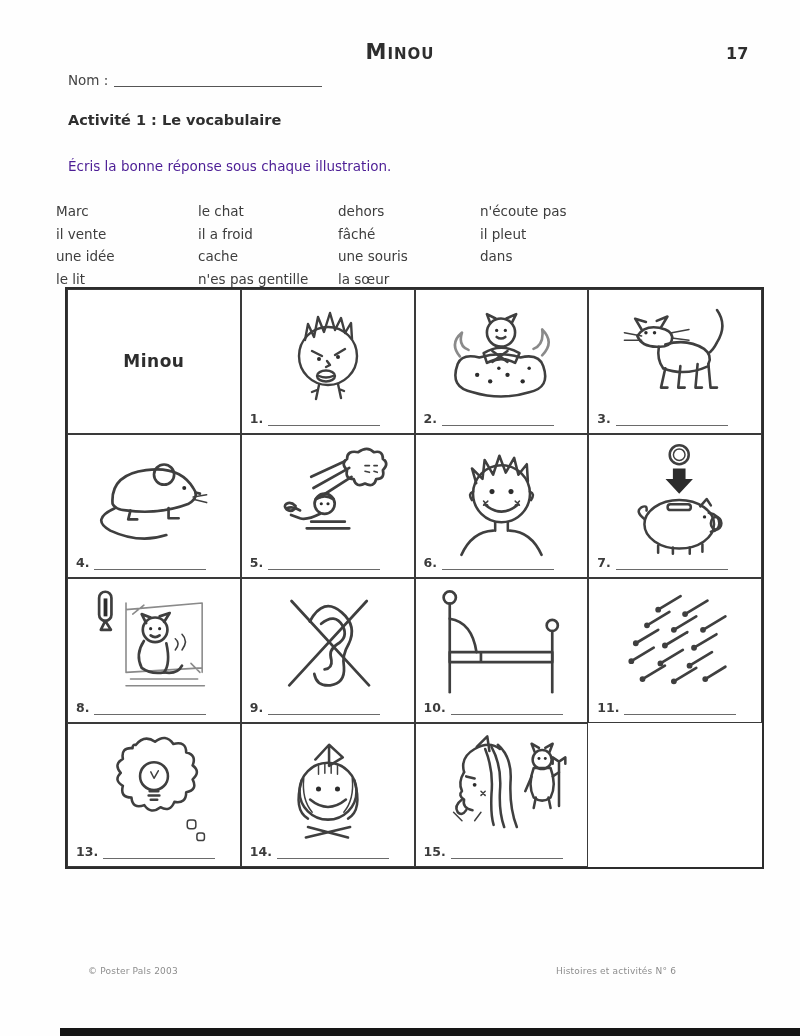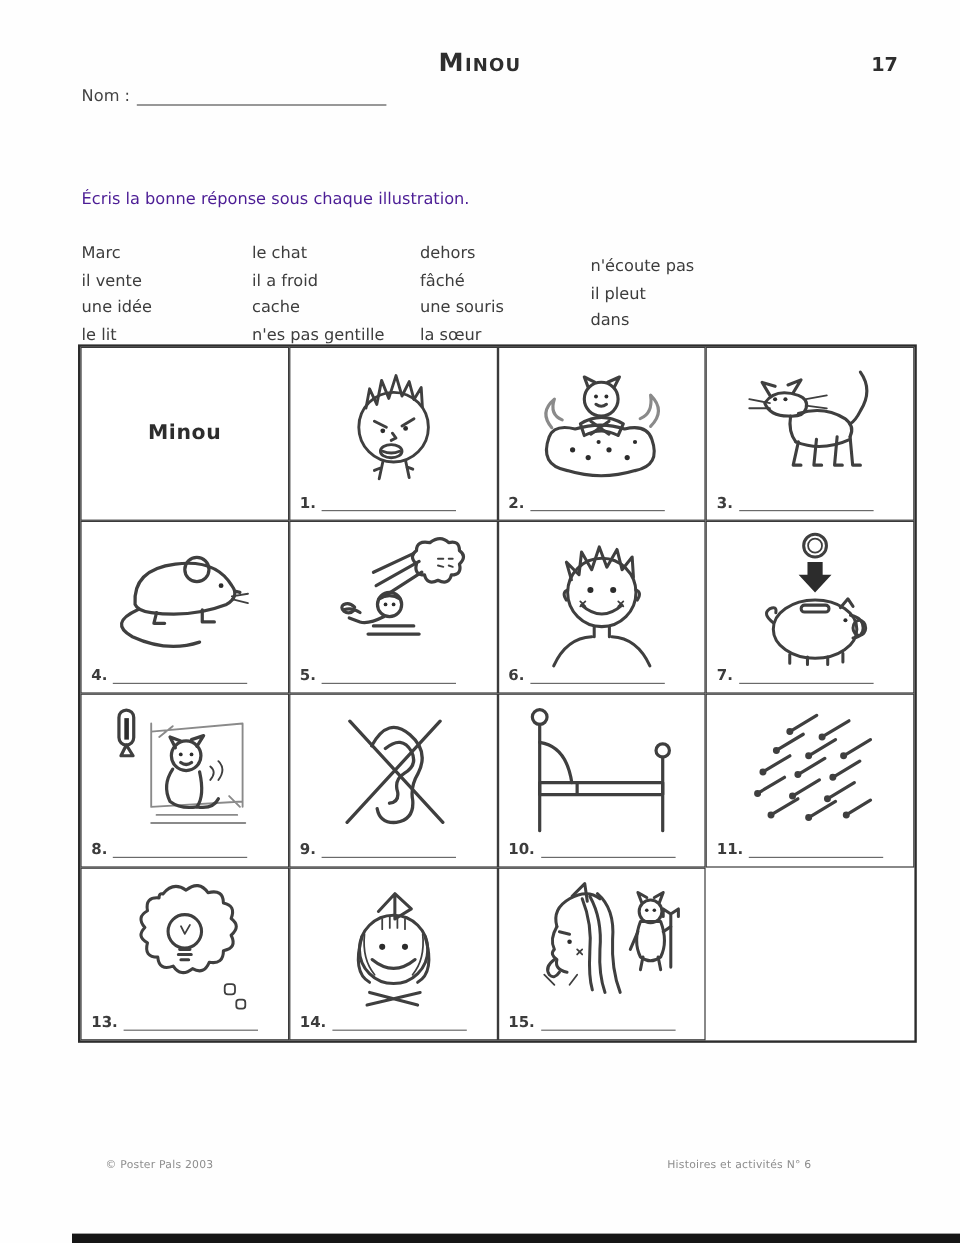--- a/index.html
+++ b/index.html
@@ -13,36 +13,36 @@
 
   .title{
     position:absolute;top:40px;left:0;width:100%;text-align:center;
     font-weight:bold;font-size:21px;letter-spacing:1px;color:#2e2e2e;
     font-variant:small-caps;
   }
   .pagenum{
     position:absolute;top:44px;left:726px;
     font-weight:bold;font-size:16px;color:#2e2e2e;
   }
-  .nom-row{position:absolute;top:72px;left:68px;font-size:13.5px;color:#444;display:flex;align-items:flex-end;}
+  .nom-row{position:absolute;top:72px;left:68px;font-size:13.5px;color:#444;display:flex;align-items:flex-start;}
   .nom-row .lbl{margin-right:6px;}
   .nom-row .line{display:inline-block;width:208px;border-bottom:1.6px solid #555;height:14px;}
 
   .activity{
     position:absolute;top:112px;left:68px;
     font-weight:bold;font-size:14.5px;color:#2f2f2f;
   }
   .instructions{
     position:absolute;top:158px;left:68px;
     font-size:13.5px;color:#4c1d95;text-align:center;
   }
 
   .wordbank{
-    position:absolute;top:200px;left:68px;width:640px;
-    display:flex;font-size:13.5px;color:#3d3d3d;line-height:22.5px;align-items:center;
+    position:absolute;top:200px;left:56px;width:640px;
+    display:flex;font-size:13.5px;color:#3d3d3d;line-height:22.5px;
   }
   .wb-col{display:flex;flex-direction:column;}
   .wb-col:nth-child(1){width:142px;}
   .wb-col:nth-child(2){width:140px;}
   .wb-col:nth-child(3){width:142px;}
   .wb-col:nth-child(4){width:150px;}
 
   .grid{
     position:absolute;top:287px;left:65px;width:695px;height:578px;
     display:grid;grid-template-columns:repeat(4,1fr);grid-template-rows:repeat(4,1fr);
@@ -86,20 +86,21 @@
 <div class="page">
 
   <div class="title">Minou</div>
   <div class="pagenum">17</div>
 
   <div class="nom-row">
     <span class="lbl">Nom :</span>
     <span class="line"></span>
   </div>
 
+  <div class="activity">Activité 1 : Le vocabulaire</div>
   <div class="instructions">Écris la bonne réponse sous chaque illustration.</div>
 
   <div class="wordbank">
     <div class="wb-col">
       <span>Marc</span>
       <span>il vente</span>
       <span>une idée</span>
       <span>le lit</span>
     </div>
     <div class="wb-col">

